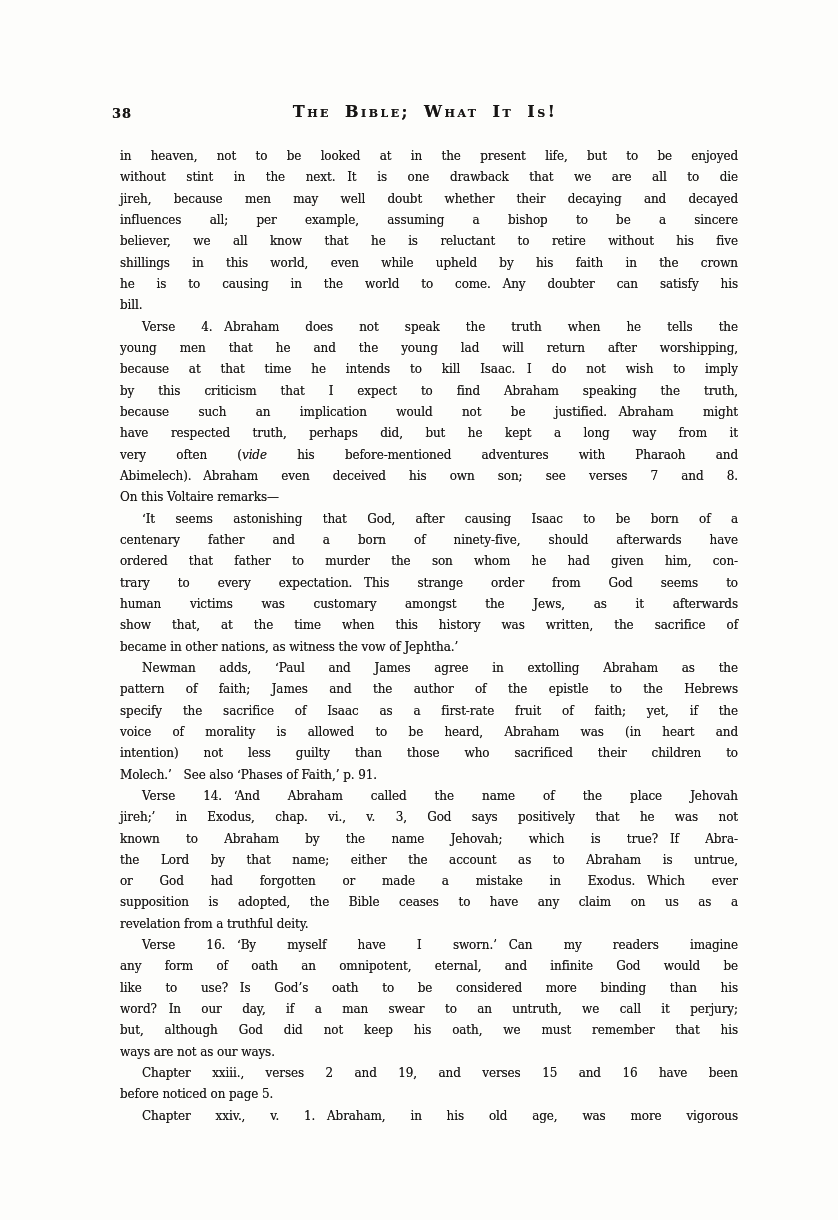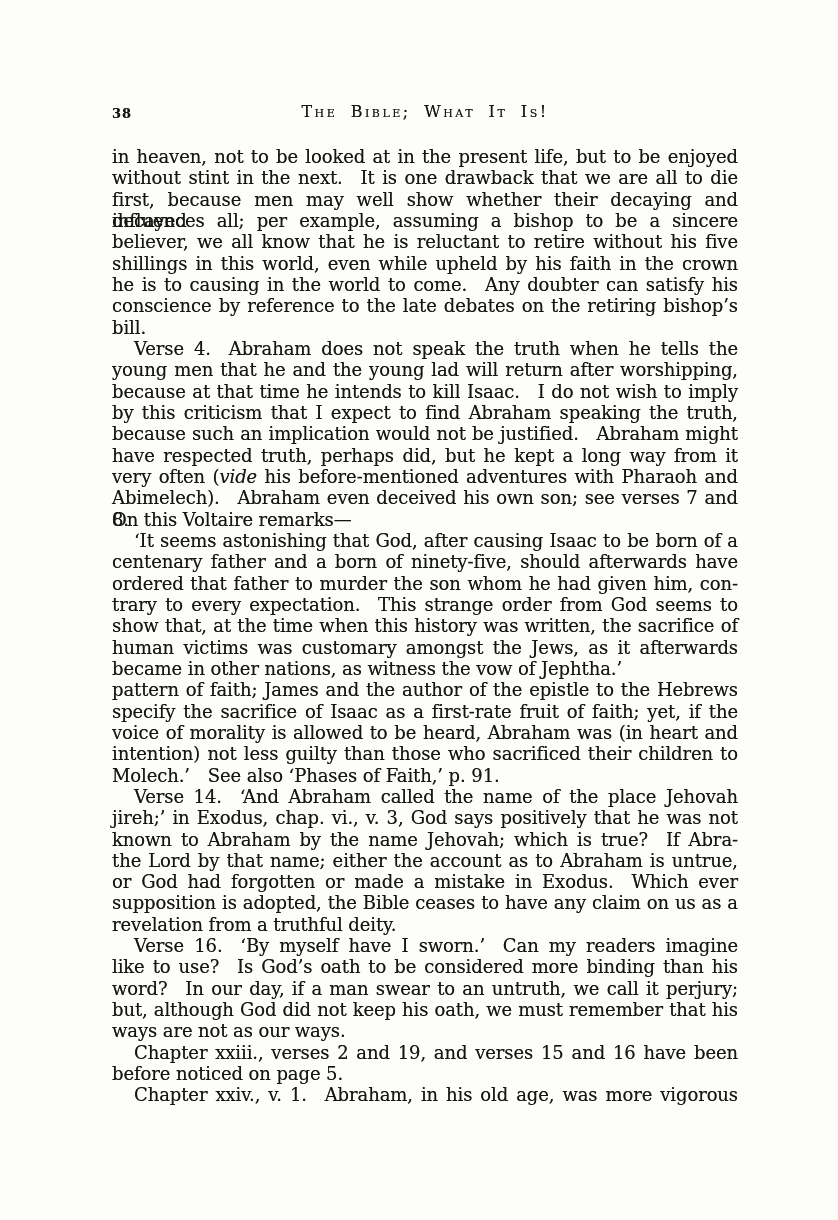--- a/index.html
+++ b/index.html
@@ -26,96 +26,98 @@
     text-shadow: 0 0 0.4px rgba(20,18,16,0.6);
     margin-top: 6px;
   }
   .running-title {
     position: absolute;
     left: 112px;
     top: 102px;
     width: 626px;
     text-align: center;
     font-variant: small-caps;
-    font-weight: 400;
+    font-weight: 700;
     font-size: 16px;
     letter-spacing: 2.5px;
     word-spacing: 6px;
     text-shadow: 0 0 0.4px rgba(20,18,16,0.6);
   }
   .page-body {
     position: absolute;
     left: 112px;
     top: 146px;
     width: 626px;
   }
   .line {
     height: 21.33px;
     line-height: 21.33px;
-    font-size: 18px;
+    font-size: 12px;
     letter-spacing: -0.1px;
     text-align: justify;
     text-align-last: justify;
     white-space: nowrap-disabled; 
     text-shadow: 0 0 0.45px rgba(20,18,16,0.6);
+    margin-left: 8px;
   }
   .line.left-last {
     text-align-last: left;
   }
   .line.indent {
     text-indent: 22px;
   }
   .line i {
   }
 </style>
 </head>
 <body>
 
 <div class="page">
   <div class="page-number">38</div>
   <div class="running-title">The Bible; What It Is!</div>
   <div class="page-body" id="page-body">
       <div class="line">in heaven, not to be looked at in the present life, but to be enjoyed</div>
       <div class="line">without stint in the next.  It is one drawback that we are all to die</div>
-      <div class="line">first, because men may well show whether their decaying and decayed</div>
+      <div class="line">jireh, because men may well doubt whether their decaying and decayed</div>
       <div class="line">influences all; per example, assuming a bishop to be a sincere</div>
       <div class="line">believer, we all know that he is reluctant to retire without his five</div>
       <div class="line">shillings in this world, even while upheld by his faith in the crown</div>
       <div class="line">he is to causing in the world to come.  Any doubter can satisfy his</div>
-      <div class="line">conscience by reference to the late debates on the retiring bishop’s</div>
       <div class="line left-last">bill.</div>
       <div class="line indent">Verse 4.  Abraham does not speak the truth when he tells the</div>
       <div class="line">young men that he and the young lad will return after worshipping,</div>
       <div class="line">because at that time he intends to kill Isaac.  I do not wish to imply</div>
       <div class="line">by this criticism that I expect to find Abraham speaking the truth,</div>
       <div class="line">because such an implication would not be justified.  Abraham might</div>
       <div class="line">have respected truth, perhaps did, but he kept a long way from it</div>
       <div class="line">very often (<i>vide</i> his before-mentioned adventures with Pharaoh and</div>
       <div class="line">Abimelech).  Abraham even deceived his own son; see verses 7 and 8.</div>
       <div class="line left-last">On this Voltaire remarks—</div>
       <div class="line indent">‘It seems astonishing that God, after causing Isaac to be born of a</div>
       <div class="line">centenary father and a born of ninety-five, should afterwards have</div>
       <div class="line">ordered that father to murder the son whom he had given him, con-</div>
       <div class="line">trary to every expectation.  This strange order from God seems to</div>
+      <div class="line">human victims was customary amongst the Jews, as it afterwards</div>
       <div class="line">show that, at the time when this history was written, the sacrifice of</div>
-      <div class="line">human victims was customary amongst the Jews, as it afterwards</div>
       <div class="line left-last">became in other nations, as witness the vow of Jephtha.’</div>
+      <div class="line indent">Newman adds, ‘Paul and James agree in extolling Abraham as the</div>
       <div class="line">pattern of faith; James and the author of the epistle to the Hebrews</div>
       <div class="line">specify the sacrifice of Isaac as a first-rate fruit of faith; yet, if the</div>
       <div class="line">voice of morality is allowed to be heard, Abraham was (in heart and</div>
       <div class="line">intention) not less guilty than those who sacrificed their children to</div>
       <div class="line left-last">Molech.’  See also ‘Phases of Faith,’ p. 91.</div>
       <div class="line indent">Verse 14.  ‘And Abraham called the name of the place Jehovah</div>
       <div class="line">jireh;’ in Exodus, chap. vi., v. 3, God says positively that he was not</div>
       <div class="line">known to Abraham by the name Jehovah; which is true?  If Abra-</div>
       <div class="line">the Lord by that name; either the account as to Abraham is untrue,</div>
       <div class="line">or God had forgotten or made a mistake in Exodus.  Which ever</div>
       <div class="line">supposition is adopted, the Bible ceases to have any claim on us as a</div>
       <div class="line left-last">revelation from a truthful deity.</div>
       <div class="line indent">Verse 16.  ‘By myself have I sworn.’  Can my readers imagine</div>
+      <div class="line">any form of oath an omnipotent, eternal, and infinite God would be</div>
       <div class="line">like to use?  Is God’s oath to be considered more binding than his</div>
       <div class="line">word?  In our day, if a man swear to an untruth, we call it perjury;</div>
       <div class="line">but, although God did not keep his oath, we must remember that his</div>
       <div class="line left-last">ways are not as our ways.</div>
       <div class="line indent">Chapter xxiii., verses 2 and 19, and verses 15 and 16 have been</div>
       <div class="line left-last">before noticed on page 5.</div>
       <div class="line indent">Chapter xxiv., v. 1.  Abraham, in his old age, was more vigorous</div>
     </div>
 </div>
 

